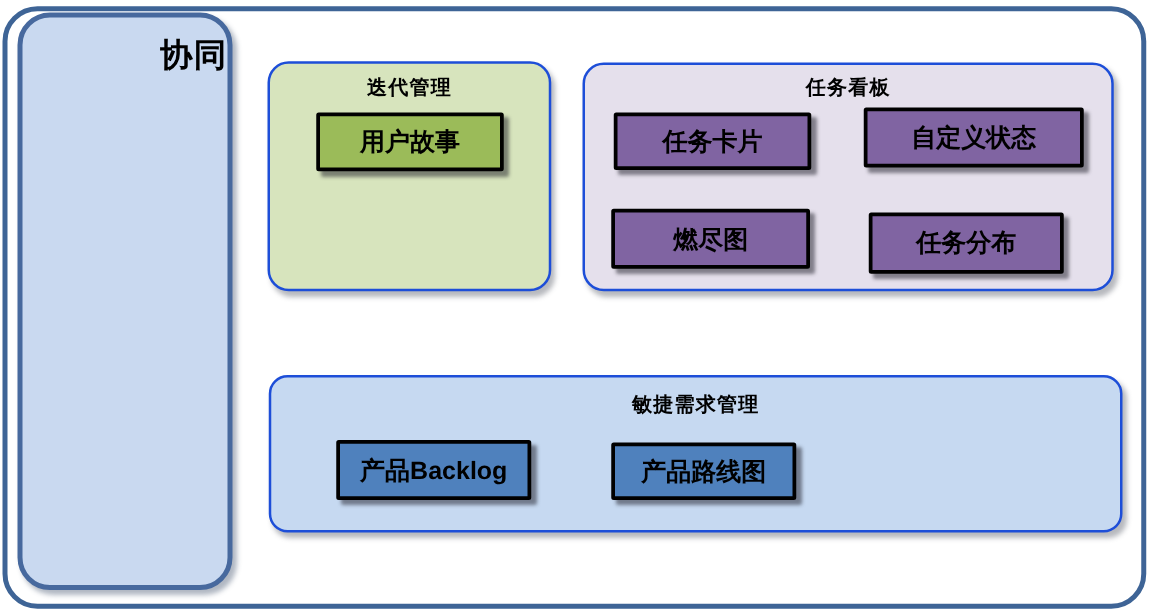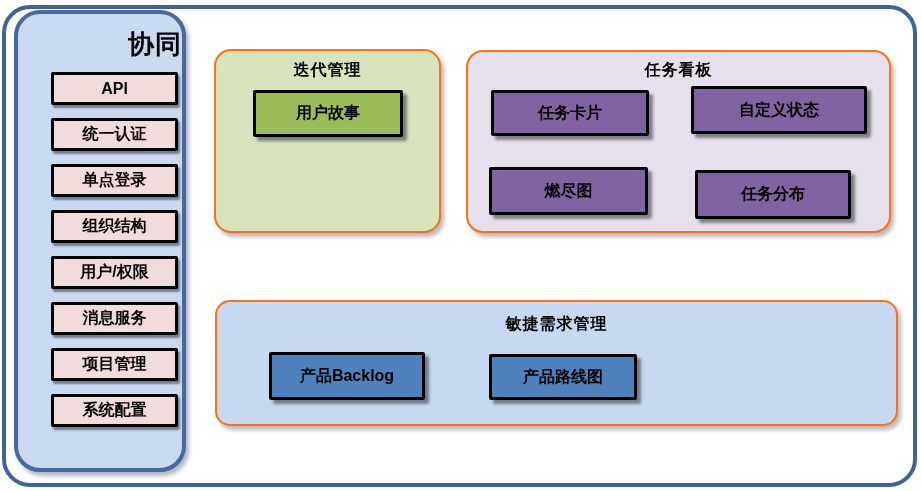--- a/index.html
+++ b/index.html
@@ -42,30 +42,30 @@
   .pink-node{
     height:33px;background:var(--pink-fill);
     border:3px solid var(--node-border);border-radius:2px;
     display:flex;align-items:center;justify-content:center;
     font-size:16px;font-weight:bold;
     box-shadow:2px 3px 2px rgba(45,45,60,0.55);
   }
 
   
   .group{
-    position:absolute;border:2px solid #f97316;border-radius:17px;
+    position:absolute;border:2px solid #1d4ed8;border-radius:17px;
     box-shadow:3px 4px 4px rgba(95,100,110,0.45);
   }
   .group-title{
     text-align:center;font-size:16px;font-weight:bold;letter-spacing:1px;
   }
   .node{
     position:absolute;border:3px solid var(--node-border);border-radius:2px;
     display:flex;align-items:center;justify-content:center;
-    font-size:16px;font-weight:bold;color:#000;
+    font-size:20px;font-weight:bold;color:#000;
     box-shadow:4px 4px 3px rgba(30,30,40,0.5);
   }
 
   
   .group-iteration{left:214px;top:49px;width:227px;height:184px;background:var(--green-fill);}
   .group-iteration .group-title{margin-top:9px;}
   .node-green{background:var(--green-item);}
   .n-user-story{left:37px;top:39px;width:150px;height:47px;}
   .n-iter-plan{left:39px;top:98px;width:152px;height:48px;}
 
@@ -86,30 +86,20 @@
   .n-roadmap{left:272px;top:52px;width:148px;height:46px;}
   .n-storymap{left:493px;top:53px;width:155px;height:49px;}
 </style>
 </head>
 <body>
 
 <div class="outer-frame"></div>
 
 <section class="sidebar">
   <h2 class="sidebar-title">协同</h2>
-  <div class="sidebar-items">
-    <div class="pink-node">API</div>
-    <div class="pink-node">统一认证</div>
-    <div class="pink-node">单点登录</div>
-    <div class="pink-node">组织结构</div>
-    <div class="pink-node">用户/权限</div>
-    <div class="pink-node">消息服务</div>
-    <div class="pink-node">项目管理</div>
-    <div class="pink-node">系统配置</div>
-  </div>
 </section>
 
 <section class="group group-iteration">
   <h3 class="group-title">迭代管理</h3>
   <div class="node node-green n-user-story">用户故事</div>
 </section>
 
 <section class="group group-kanban">
   <h3 class="group-title">任务看板</h3>
   <div class="node node-purple n-task-card">任务卡片</div>

